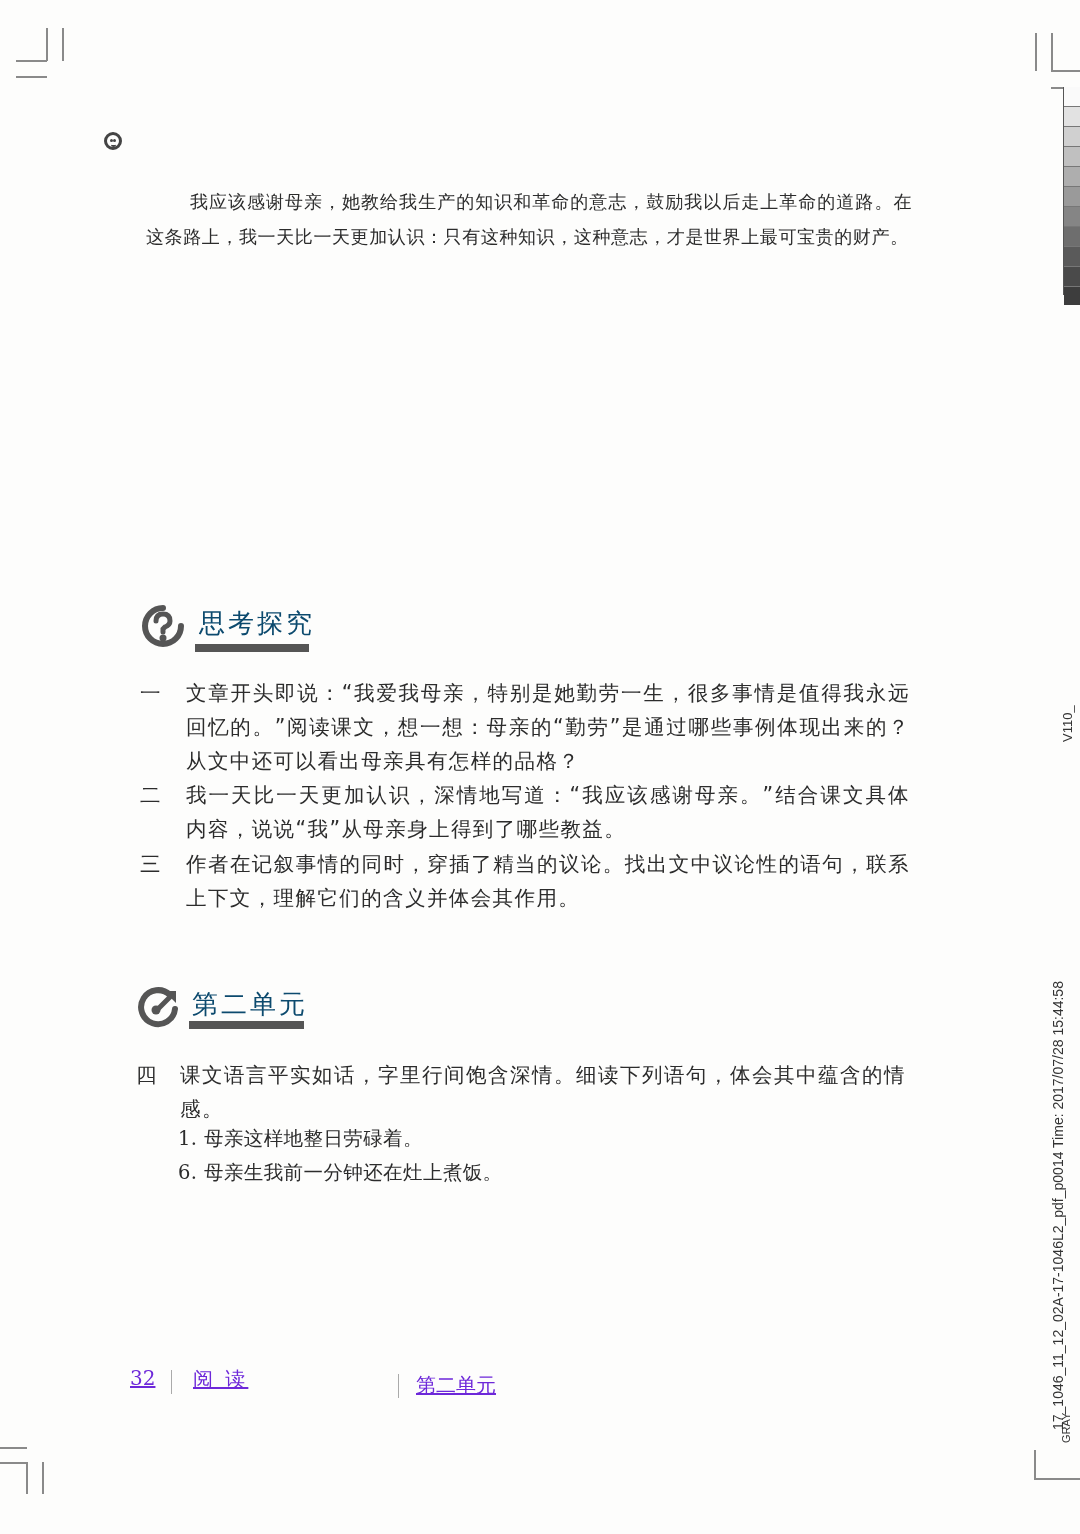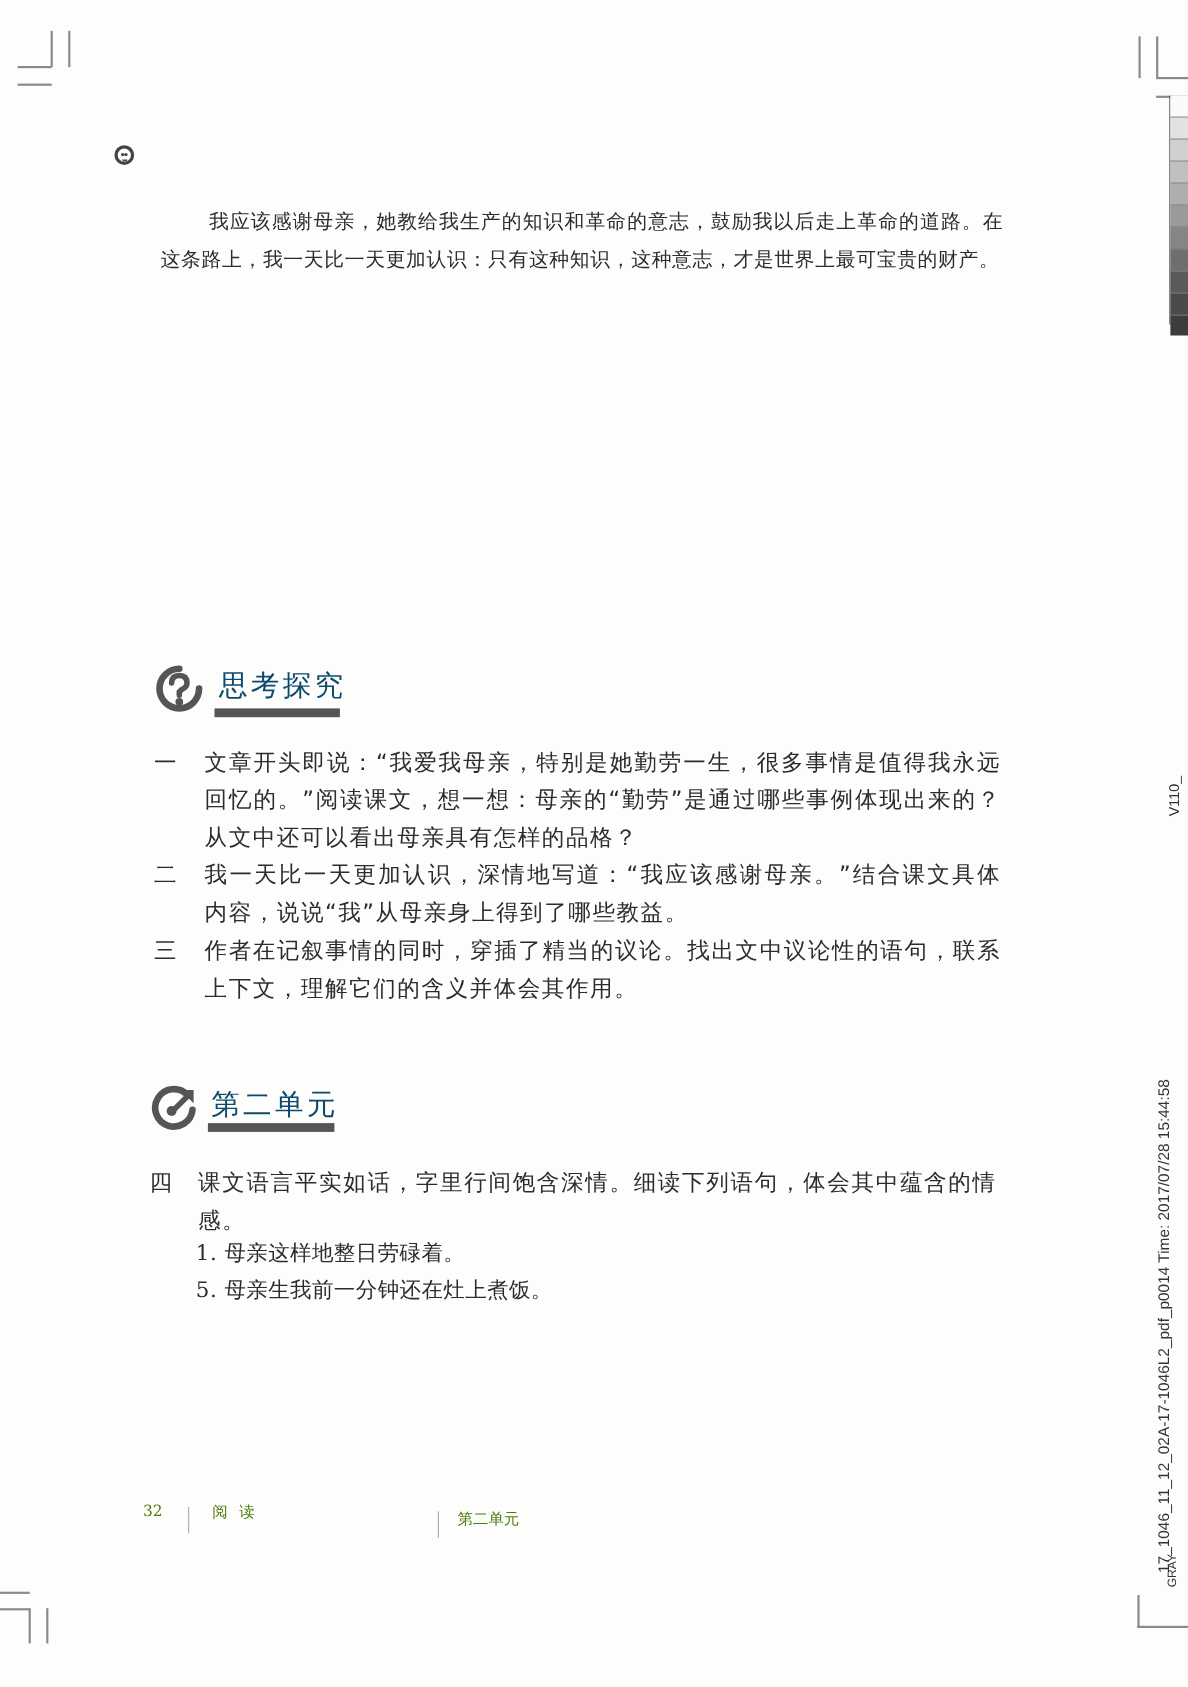--- a/index.html
+++ b/index.html
@@ -45,21 +45,21 @@
   }
   .question .num { position:absolute; left:0; top:0; width:40px; }
   .question .txt { margin-left:46px; display:block; text-align:justify; }
 
   .sentences {
     position:absolute; left:178px; width:700px;
     font-size:19.5px; line-height:34px; letter-spacing:0.4px; color:#2c2c2c;
   }
   .sentences div { height:34px; }
 
-  .footer { position:absolute; top:1366px; font-size:14px; color:#4d7c0f; }
+  .footer { position:absolute; top:1366px; font-size:20px; color:#6d28d9;text-decoration:underline; }
   .side-text {
     position:absolute; font-family:"Liberation Sans","DejaVu Sans",sans-serif;
     font-size:14px; color:#333; white-space:nowrap;
     transform-origin:left top; transform:rotate(-90deg);
   }
 </style>
 </head>
 <body>
 
 <div class="line-h" style="left:16px;top:60px;width:31px;"></div>
@@ -140,21 +140,21 @@
 </div>
 <div class="section-bar" style="left:189px;top:1021px;width:115px;"></div>
 
 <div class="question" style="top:1058px;left:136px;width:770px;">
   <span class="num">四</span>
   <span class="txt" style="margin-left:44px;">课文语言平实如话，字里行间饱含深情。细读下列语句，体会其中蕴含的情感。</span>
 </div>
 
 <div class="sentences" style="top:1122px;">
   <div>1. 母亲这样地整日劳碌着。</div>
-  <div>5. 母亲生我前一分钟还在灶上煮饭。</div>
+  <div>6. 母亲生我前一分钟还在灶上煮饭。</div>
 </div>
 
 <div class="footer" style="left:130px;">32</div>
 <div class="line-v" style="left:171px;top:1370px;height:24px;width:1px;background:#aaa;"></div>
 <div class="footer" style="left:193px;letter-spacing:3px;">阅 读</div>
 <div class="line-v" style="left:398px;top:1374px;height:24px;width:1px;background:#aaa;"></div>
 <div class="footer" style="left:416px;top:1372px;">第二单元</div>
 
 <div class="side-text" style="left:1060px;top:742px;font-size:13px;">V110_</div>
 <div class="side-text" style="left:1050px;top:1430px;font-size:14px;">17_1046_11_12_02A-17-1046L2_pdf_p0014 Time: 2017/07/28 15:44:58</div>

